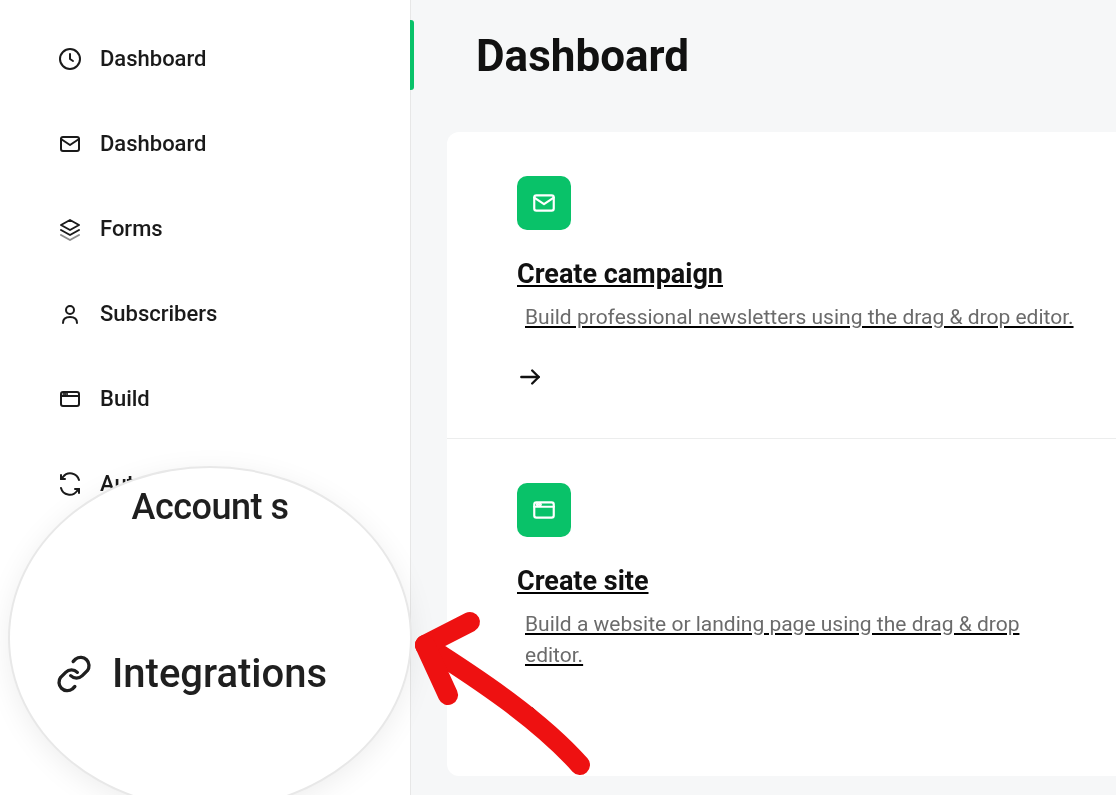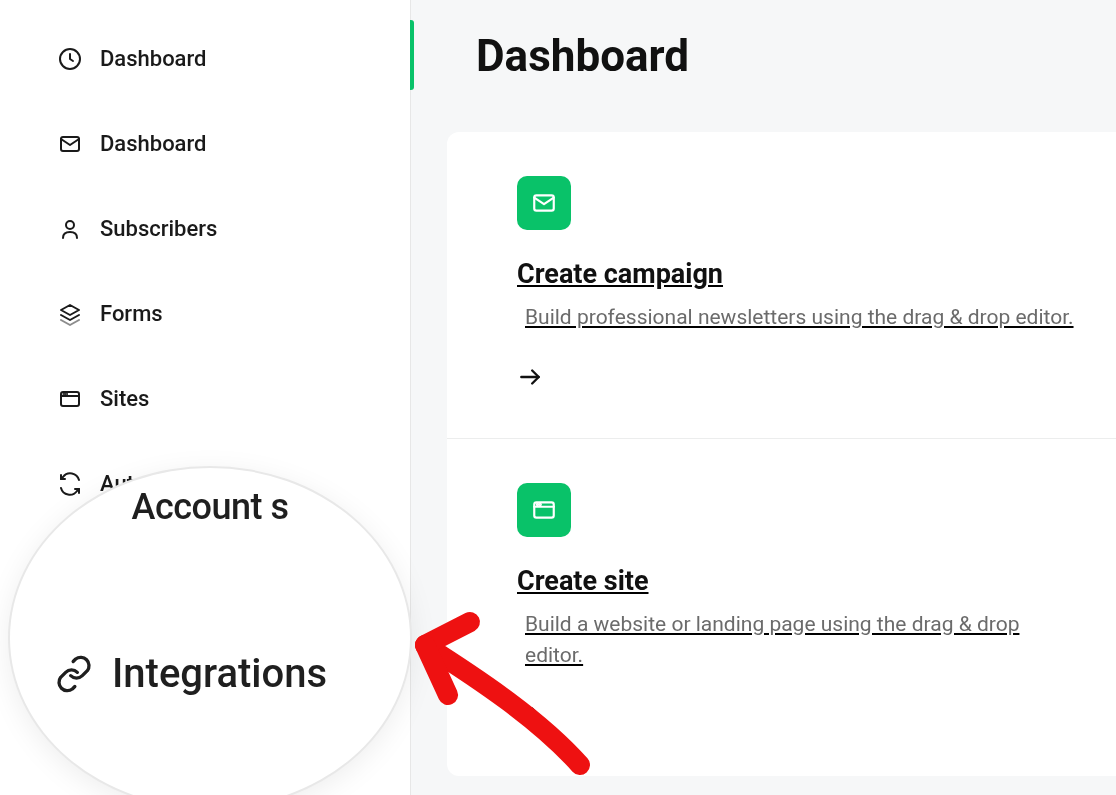--- a/index.html
+++ b/index.html
@@ -167,48 +167,48 @@
           <rect x="3" y="5" width="18" height="14" rx="2"></rect>
           <path d="M3 7l9 6 9-6"></path>
         </svg>
     </span>
     <span>Dashboard</span>
   </div>
 
   <div class="nav-item">
     <span class="icon-wrap">
       <svg width="24" height="24" viewBox="0 0 24 24" fill="none" stroke-width="2" stroke-linecap="round" stroke-linejoin="round">
-          <circle cx="12" cy="8" r="4"></circle>
-          <path d="M5 21c0-4 3-6 7-6s7 2 7 6"></path>
-        </svg>
-    </span>
-    <span>Subscribers</span>
-  </div>
-
-  <div class="nav-item">
-    <span class="icon-wrap">
-      <svg width="24" height="24" viewBox="0 0 24 24" fill="none" stroke-width="2" stroke-linecap="round" stroke-linejoin="round">
           <path d="M12 3l9 5-9 5-9-5 9-5z"></path>
           <path d="M3 13l9 5 9-5"></path>
           <path d="M3 18l9 5 9-5" opacity="0.5"></path>
         </svg>
     </span>
     <span>Forms</span>
+  </div>
+
+  <div class="nav-item">
+    <span class="icon-wrap">
+      <svg width="24" height="24" viewBox="0 0 24 24" fill="none" stroke-width="2" stroke-linecap="round" stroke-linejoin="round">
+          <circle cx="12" cy="8" r="4"></circle>
+          <path d="M5 21c0-4 3-6 7-6s7 2 7 6"></path>
+        </svg>
+    </span>
+    <span>Subscribers</span>
   </div>
 
   <div class="nav-item">
     <span class="icon-wrap">
       <svg width="24" height="24" viewBox="0 0 24 24" fill="none" stroke-width="2" stroke-linecap="round" stroke-linejoin="round">
           <rect x="3" y="5" width="18" height="14" rx="2"></rect>
           <path d="M3 9h18"></path>
           <circle cx="6" cy="7" r="0.5" fill="#1a1a1a"></circle>
           <circle cx="8.5" cy="7" r="0.5" fill="#1a1a1a"></circle>
         </svg>
     </span>
-    <span>Sites</span>
+    <span>Build</span>
   </div>
 
   <div class="nav-item">
     <span class="icon-wrap">
       <svg width="24" height="24" viewBox="0 0 24 24" fill="none" stroke-width="2" stroke-linecap="round" stroke-linejoin="round">
           <path d="M21 8a9 9 0 0 0-16-3L3 7"></path>
           <path d="M3 3v4h4"></path>
           <path d="M3 16a9 9 0 0 0 16 3l2-2"></path>
           <path d="M21 21v-4h-4"></path>
         </svg>

